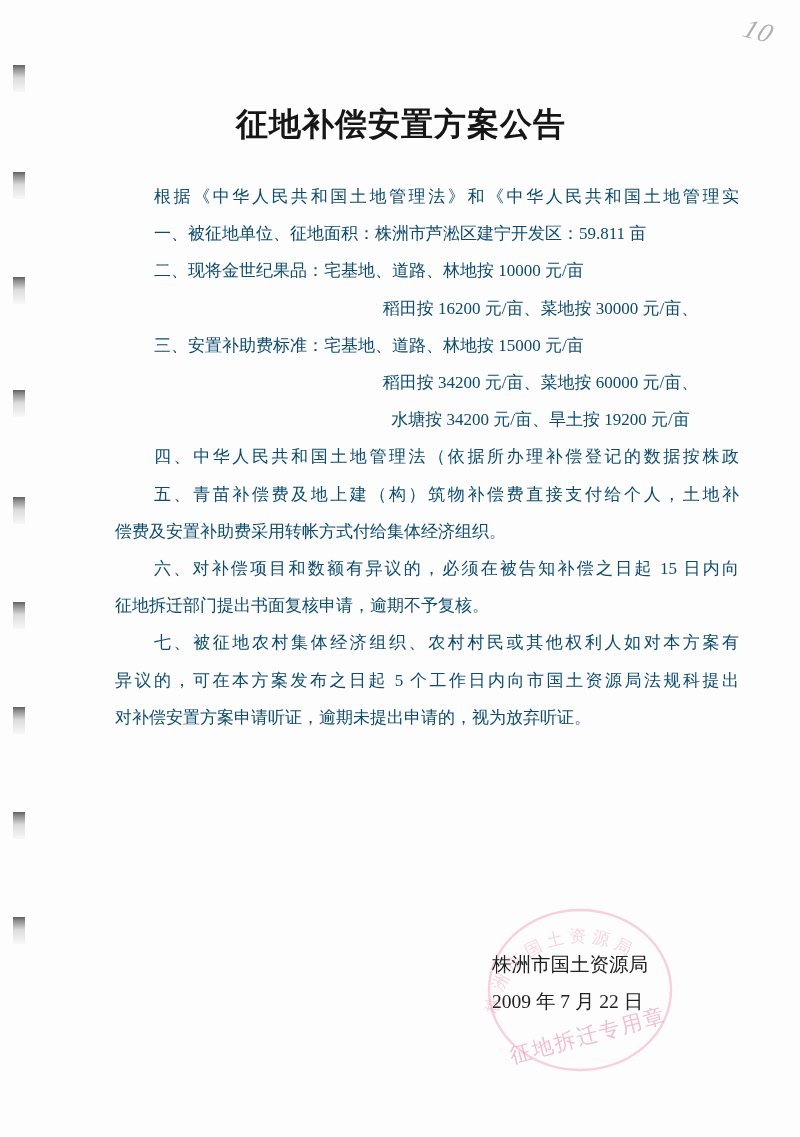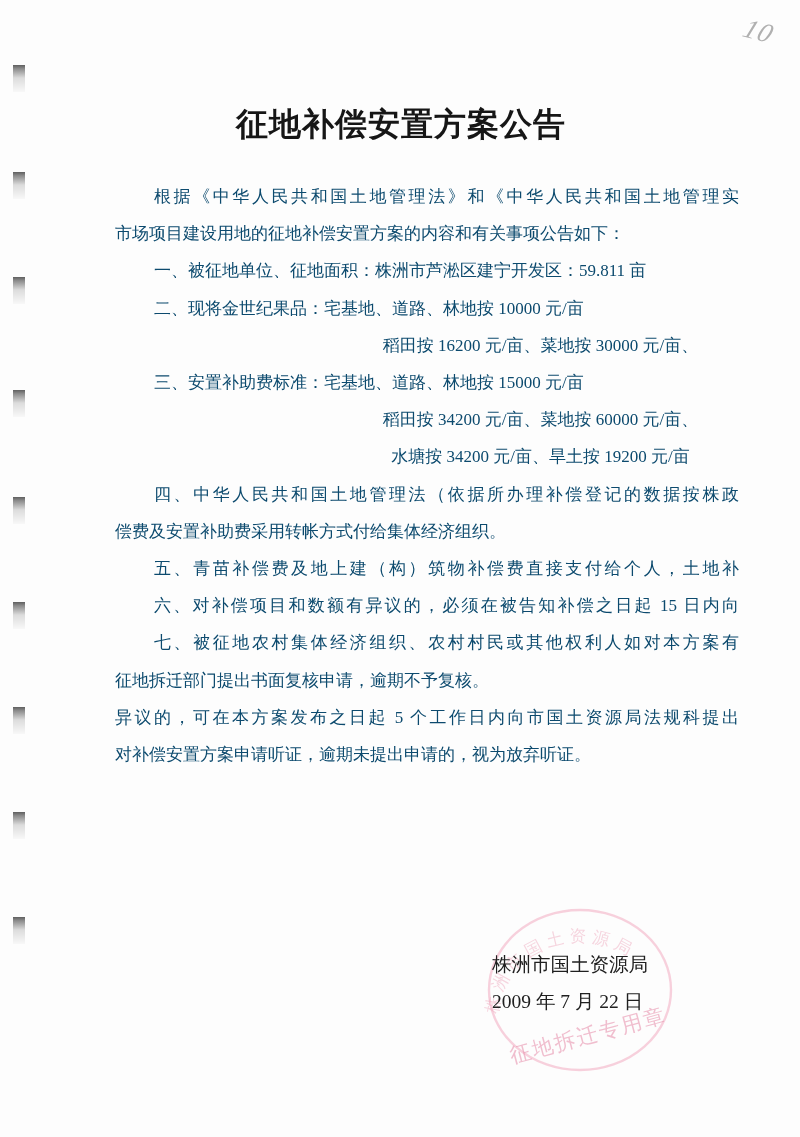--- a/index.html
+++ b/index.html
@@ -105,33 +105,32 @@
   <div class="bmark" style="top:602px"></div>
   <div class="bmark" style="top:707px"></div>
   <div class="bmark" style="top:812px"></div>
   <div class="bmark" style="top:917px"></div>
 
   <div class="doc-title">征地补偿安置方案公告</div>
 
   <div class="doc-body">
 
   <div class="line indent-full">根据《中华人民共和国土地管理法》和《中华人民共和国土地管理实</div>
-      <div class="line flush">市场项目建设用地的征地补偿安置方案的内容和有关事项公告如下：</div>
       <div class="line indent">一、被征地单位、征地面积：株洲市芦淞区建宁开发区：59.811 亩</div>
       <div class="line indent">二、现将金世纪果品：宅基地、道路、林地按 10000 元/亩</div>
       <div class="line cont">稻田按 16200 元/亩、菜地按 30000 元/亩、</div>
       <div class="line indent">三、安置补助费标准：宅基地、道路、林地按 15000 元/亩</div>
       <div class="line cont">稻田按 34200 元/亩、菜地按 60000 元/亩、</div>
       <div class="line cont">水塘按 34200 元/亩、旱土按 19200 元/亩</div>
       <div class="line indent-full">四、中华人民共和国土地管理法（依据所办理补偿登记的数据按株政</div>
+      <div class="line indent-full">五、青苗补偿费及地上建（构）筑物补偿费直接支付给个人，土地补</div>
       <div class="line flush">偿费及安置补助费采用转帐方式付给集体经济组织。</div>
-      <div class="line indent-full">五、青苗补偿费及地上建（构）筑物补偿费直接支付给个人，土地补</div>
       <div class="line indent-full">六、对补偿项目和数额有异议的，必须在被告知补偿之日起 15 日内向</div>
+      <div class="line flush">征地拆迁部门提出书面复核申请，逾期不予复核。</div>
       <div class="line indent-full">七、被征地农村集体经济组织、农村村民或其他权利人如对本方案有</div>
-      <div class="line flush">征地拆迁部门提出书面复核申请，逾期不予复核。</div>
       <div class="line flush-full">异议的，可在本方案发布之日起 5 个工作日内向市国土资源局法规科提出</div>
       <div class="line flush">对补偿安置方案申请听证，逾期未提出申请的，视为放弃听证。</div>
     </div>
 
   <svg class="stamp" width="200" height="185" viewBox="0 0 200 185">
     <defs>
       <path id="arcTop" d="M 16,122 A 82,74 0 0 1 180,114" fill="none"></path>
     </defs>
     <ellipse cx="98" cy="92" rx="91" ry="80" fill="none" stroke="#f2abc1" stroke-width="2.4" opacity="0.55"></ellipse>
     <text font-size="17" fill="#ec9fb6" opacity="0.42" letter-spacing="5" font-family="Liberation Serif, DejaVu Serif, serif">

